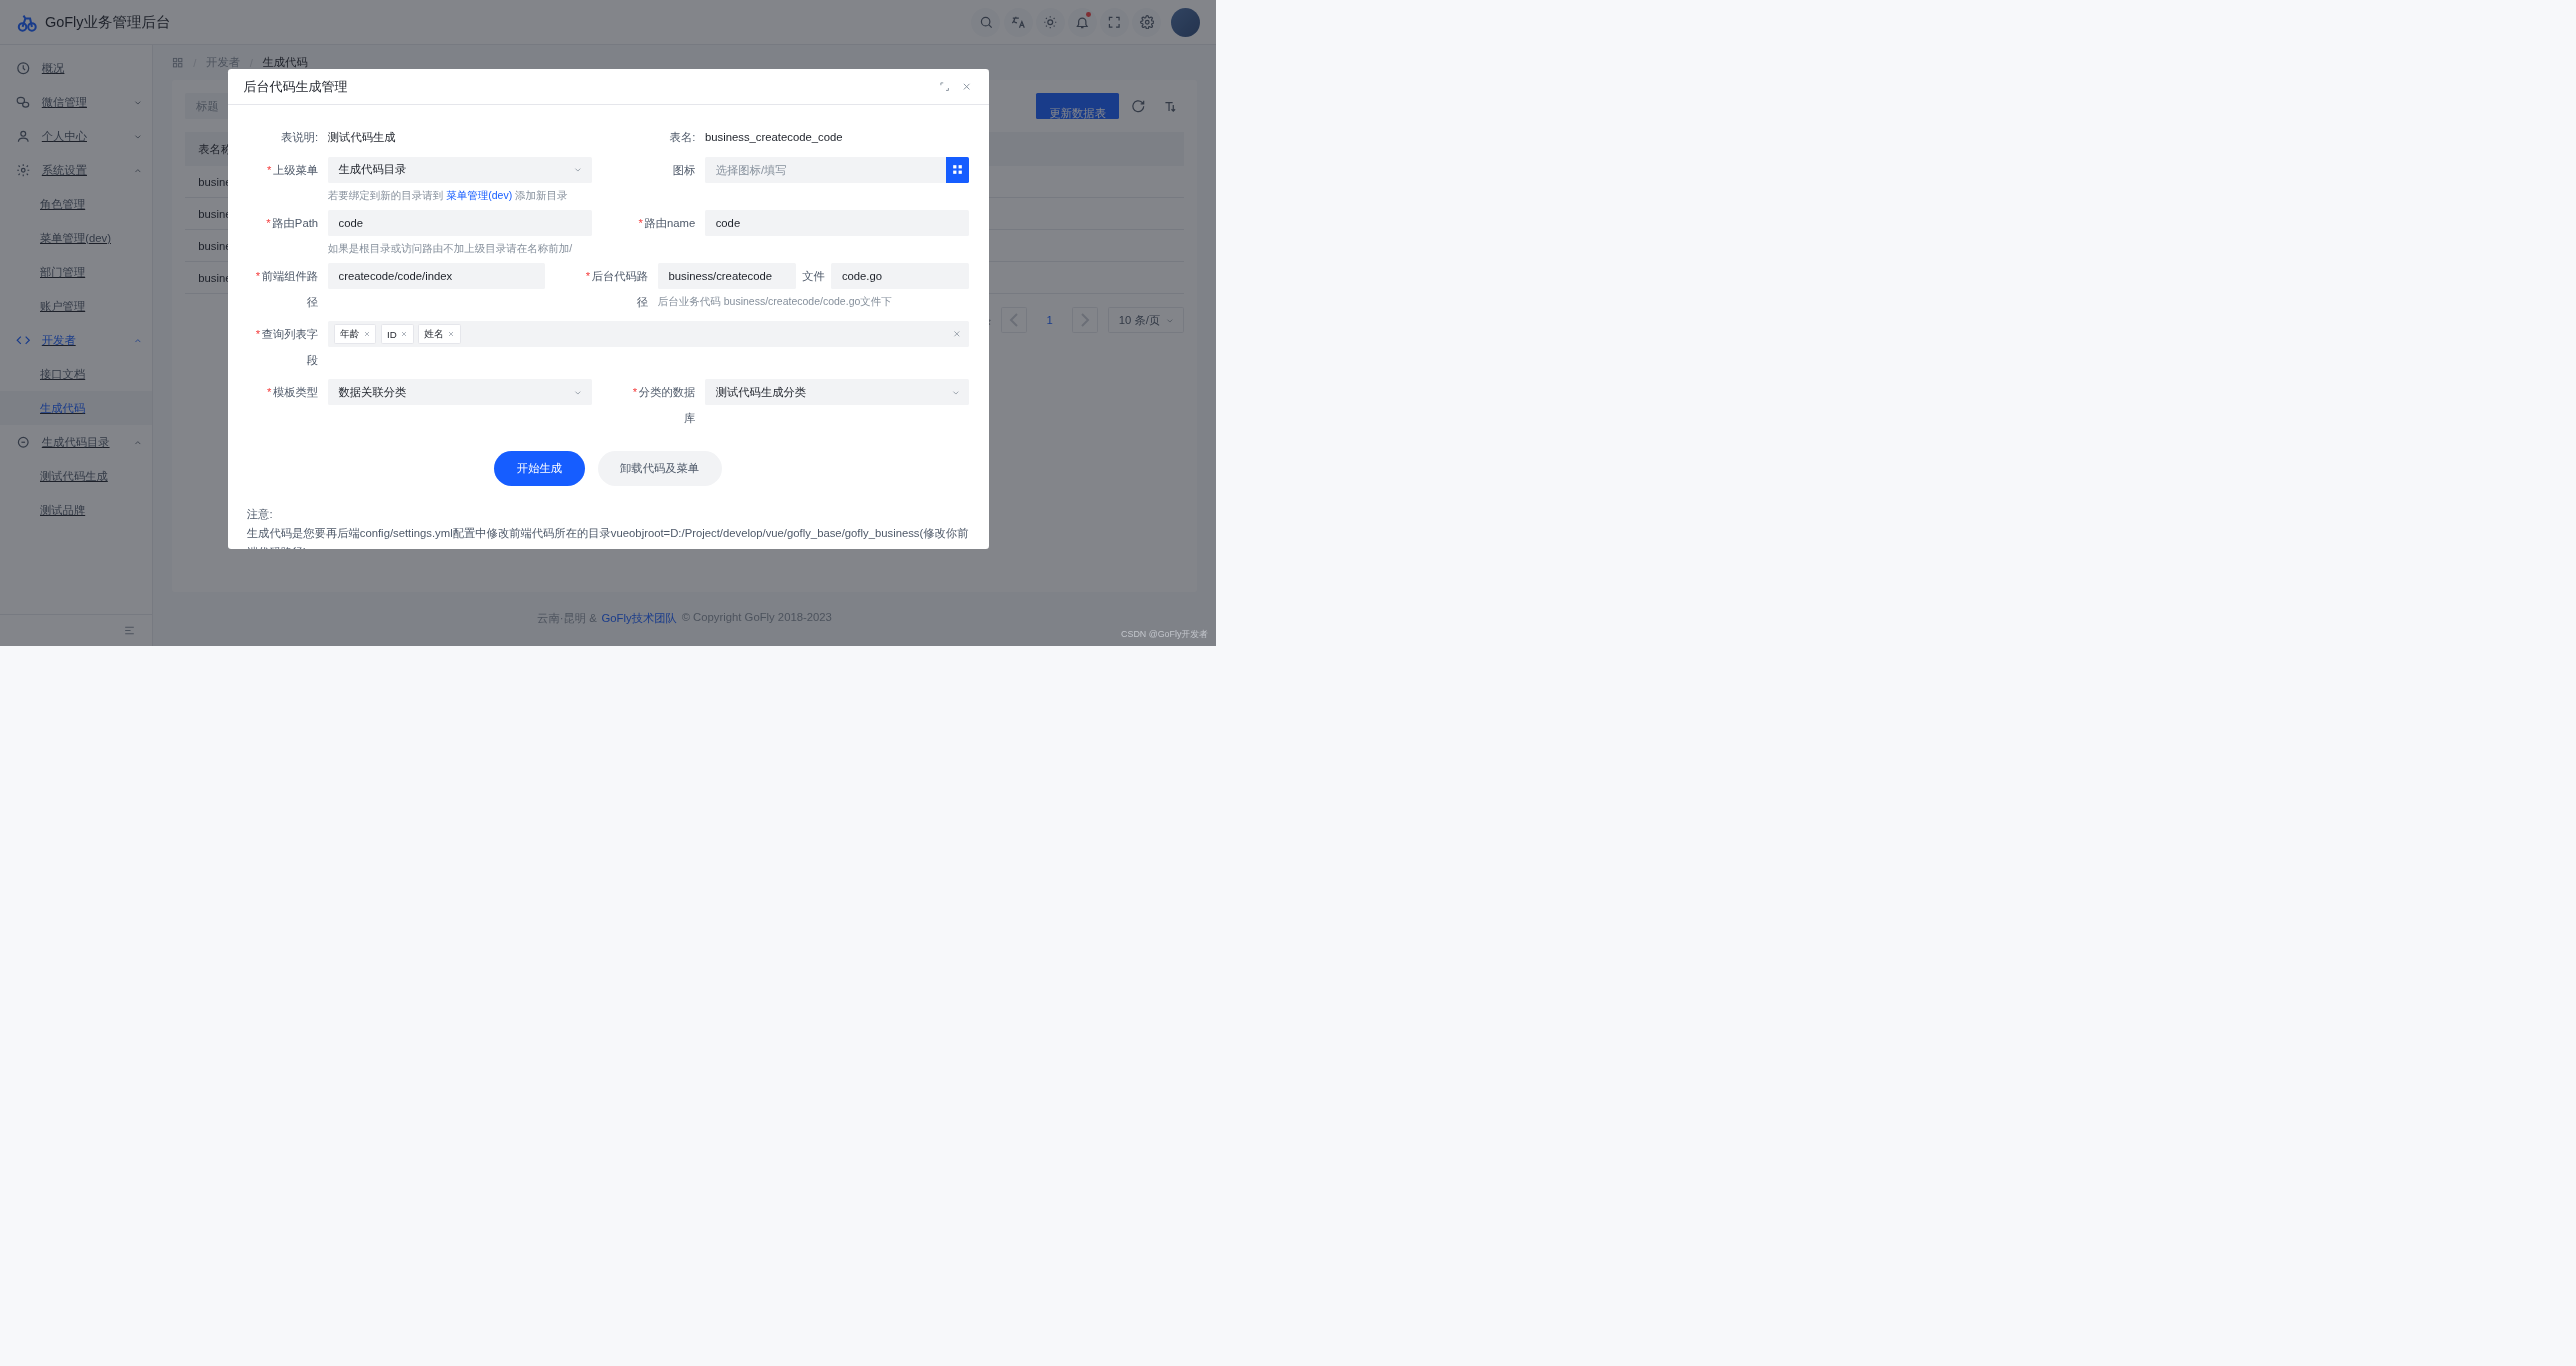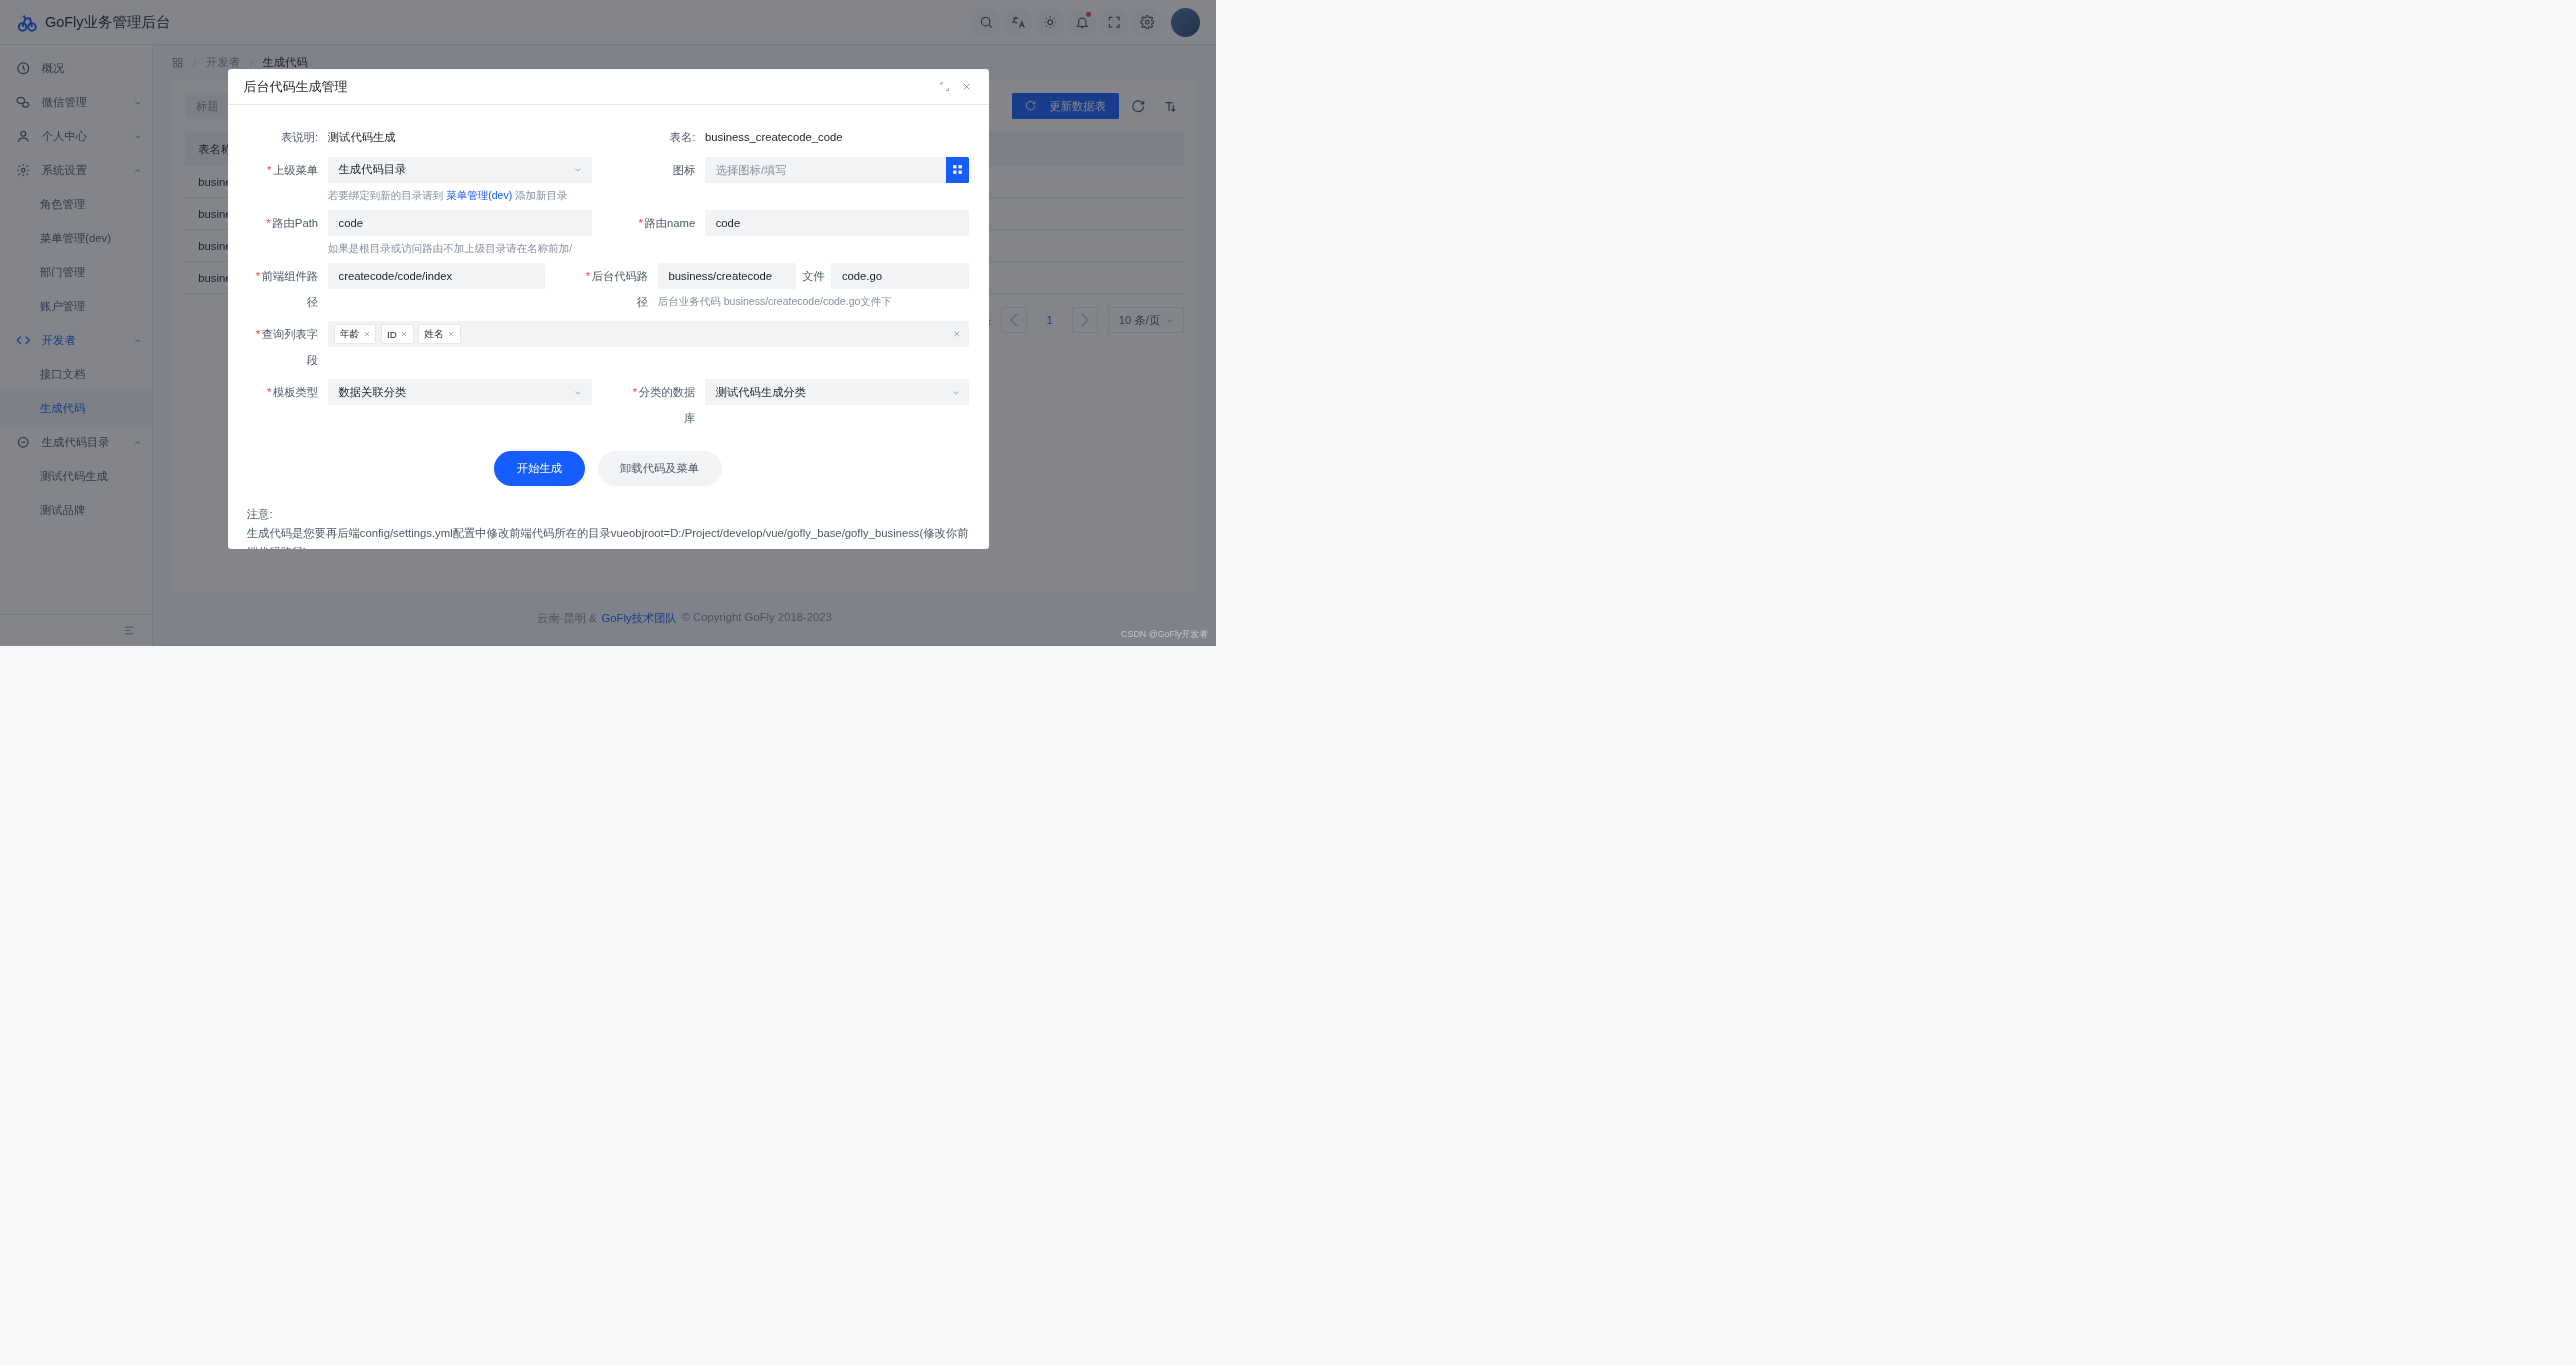--- a/index.html
+++ b/index.html
@@ -15,21 +15,21 @@
 .header-btn { width: 29px; height: 29px; border-radius: 50%; display: flex; align-items: center; justify-content: center; cursor: pointer; color: #4e5969; background: #f7f8fa; position: relative; }
 .header-btn svg { width: 14.5px; height: 14.5px; }
 .bell-dot { position: absolute; top: 4.8px; right: 6.4px; width: 4.8px; height: 4.8px; border-radius: 50%; background: #f53f3f; }
 .avatar { width: 29px; height: 29px; border-radius: 50%; background: linear-gradient(135deg, #4a6fa5, #2c4a7a); margin-left: 6.4px; }
 
 
 .body { flex: 1; display: flex; min-height: 0; }
 
 
 .sidebar { width: 153px; background: #fff; border-right: 0.8px solid #e5e6eb; display: flex; flex-direction: column; }
-.menu { flex: 1; overflow-y: auto; padding-top: 6.4px; }
+.menu { flex: 1; overflow-y: auto; padding-top: 6.4px; text-decoration: underline; }
 .menu-item { display: flex; align-items: center; height: 34px; padding: 0 9.7px 0 16px; cursor: pointer; color: #4e5969; gap: 11.3px; }
 .menu-item.sub { padding-left: 40px; }
 .menu-item.active { background: #f2f3f5; color: #165dff; }
 .menu-item.parent-active { color: #165dff; }
 .menu-icon { width: 14.5px; height: 14.5px; flex-shrink: 0; }
 .menu-label { flex: 1; }
 .menu-arrow { width: 9.7px; height: 9.7px; }
 .collapse-toggle { height: 32px; display: flex; align-items: center; justify-content: flex-end; padding-right: 16px; border-top: 0.8px solid #e5e6eb; }
 .collapse-toggle svg { width: 13px; height: 13px; color: #86909c; cursor: pointer; }
 
@@ -37,21 +37,21 @@
 .main { flex: 1; display: flex; flex-direction: column; min-width: 0; }
 .breadcrumb { height: 35px; display: flex; align-items: center; gap: 9.7px; padding: 0 19.3px; color: #86909c; font-size: 11.3px; }
 .breadcrumb svg { width: 11.3px; height: 11.3px; }
 .breadcrumb .sep { color: #c9cdd4; }
 .breadcrumb .current { color: #1d2129; }
 .content { flex: 1; padding: 0 19.3px 19.3px; display: flex; flex-direction: column; }
 .card { background: #fff; border-radius: 3.2px; padding: 13px; flex: 1; display: flex; flex-direction: column; }
 .toolbar { display: flex; align-items: center; gap: 9.7px; margin-bottom: 13px; }
 .search-input { width: 193px; height: 26px; background: #f2f3f5; border: 0.8px solid transparent; border-radius: 1.6px; padding: 0 9.7px; font-size: 11.3px; color: #1d2129; }
 .search-input::placeholder { color: #86909c; }
-.btn-primary { height: 26px; background: #165dff; color: #fff; border: none; border-radius: 1.6px; padding: 0 13px; display: inline-flex; align-items: center; gap: 13px; cursor: pointer; font-size: 11.3px; }
+.btn-primary { height: 26px; background: #165dff; color: #fff; border: none; border-radius: 1.6px; padding: 0 13px; display: inline-flex; align-items: center; gap: 13px; cursor: pointer; font-size: 11.3px; flex-direction: column; }
 .btn-primary svg { width: 11.3px; height: 11.3px; }
 .icon-btn { width: 26px; height: 26px; display: flex; align-items: center; justify-content: center; cursor: pointer; color: #4e5969; }
 .icon-btn svg { width: 14.5px; height: 14.5px; }
 .toolbar-right { margin-left: auto; display: flex; align-items: center; gap: 6.4px; }
 
 
 .table { width: 100%; border-collapse: collapse; }
 .table th { background: #f2f3f5; text-align: left; padding: 9.7px 13px; font-weight: 500; color: #1d2129; font-size: 11.3px; }
 .table td { padding: 8px 13px; border-bottom: 0.8px solid #e5e6eb; color: #1d2129; }
 .link-btn { color: #165dff; cursor: pointer; margin-right: 9.7px; }

